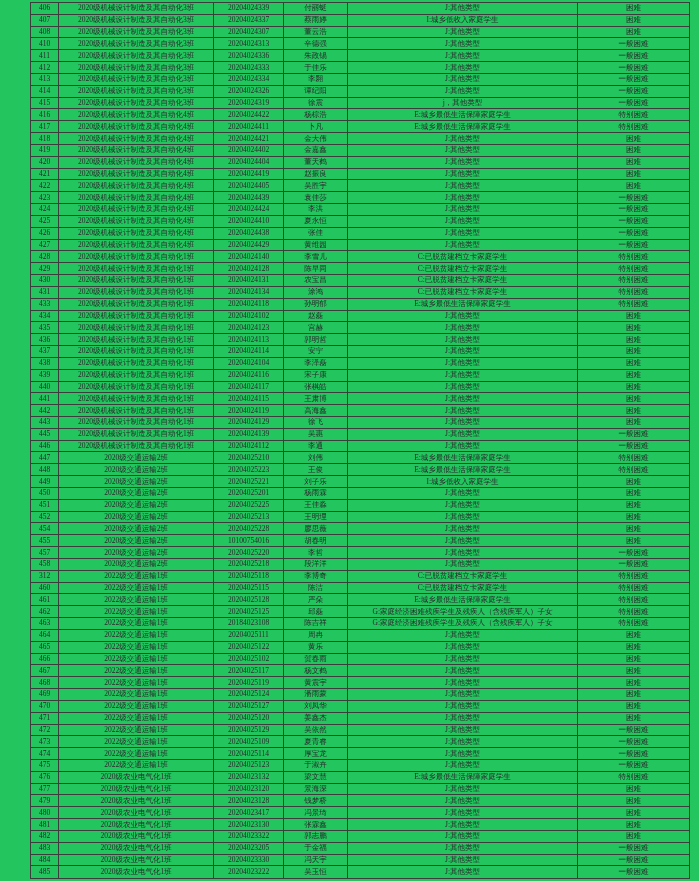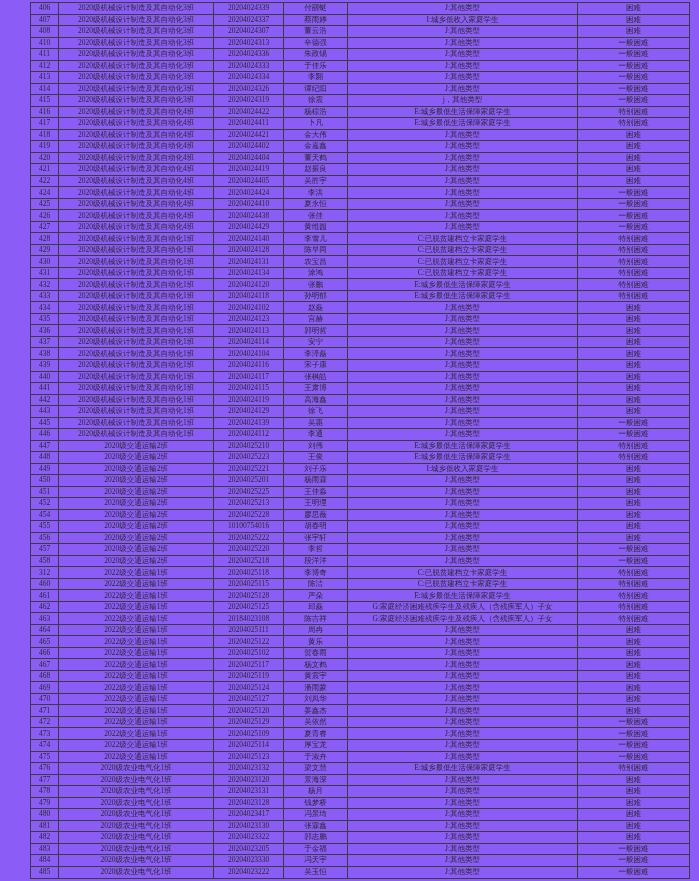--- a/index.html
+++ b/index.html
@@ -4,21 +4,21 @@
 <style>
   html, body {
     margin: 0;
     padding: 0;
     background: #ffffff;
   }
   .page {
     position: relative;
     width: 699px;
     height: 881px;
-    background: #8b5cf6;
+    background: #22c55e;
     overflow: hidden;
     font-family: "Liberation Serif", "DejaVu Serif", serif;
   }
   table.roster {
     position: absolute;
     left: 30px;
     top: 2px;
     width: 659px;
     height: 877px;
     border-collapse: collapse;
@@ -174,20 +174,28 @@
         </tr>
         <tr>
           <td class="col-no">422</td>
           <td class="col-class">2020级机械设计制造及其自动化4班</td>
           <td class="col-id">20204024405</td>
           <td class="col-name">吴胜宇</td>
           <td class="col-category">J:其他类型</td>
           <td class="col-level">困难</td>
         </tr>
         <tr>
+          <td class="col-no">423</td>
+          <td class="col-class">2020级机械设计制造及其自动化4班</td>
+          <td class="col-id">20204024439</td>
+          <td class="col-name">袁佳莎</td>
+          <td class="col-category">J:其他类型</td>
+          <td class="col-level">一般困难</td>
+        </tr>
+        <tr>
           <td class="col-no">424</td>
           <td class="col-class">2020级机械设计制造及其自动化4班</td>
           <td class="col-id">20204024424</td>
           <td class="col-name">李洪</td>
           <td class="col-category">J:其他类型</td>
           <td class="col-level">一般困难</td>
         </tr>
         <tr>
           <td class="col-no">425</td>
           <td class="col-class">2020级机械设计制造及其自动化4班</td>
@@ -238,28 +246,20 @@
         </tr>
         <tr>
           <td class="col-no">431</td>
           <td class="col-class">2020级机械设计制造及其自动化1班</td>
           <td class="col-id">20204024134</td>
           <td class="col-name">涂鸿</td>
           <td class="col-category">C:已脱贫建档立卡家庭学生</td>
           <td class="col-level">特别困难</td>
         </tr>
         <tr>
-          <td class="col-no">432</td>
-          <td class="col-class">2020级机械设计制造及其自动化1班</td>
-          <td class="col-id">20204024120</td>
-          <td class="col-name">张鹏</td>
-          <td class="col-category">E:城乡最低生活保障家庭学生</td>
-          <td class="col-level">特别困难</td>
-        </tr>
-        <tr>
           <td class="col-no">433</td>
           <td class="col-class">2020级机械设计制造及其自动化1班</td>
           <td class="col-id">20204024118</td>
           <td class="col-name">孙明郁</td>
           <td class="col-category">E:城乡最低生活保障家庭学生</td>
           <td class="col-level">特别困难</td>
         </tr>
         <tr>
           <td class="col-no">434</td>
           <td class="col-class">2020级机械设计制造及其自动化1班</td>
@@ -414,28 +414,20 @@
         </tr>
         <tr>
           <td class="col-no">455</td>
           <td class="col-class">2020级交通运输2班</td>
           <td class="col-id">10100754016</td>
           <td class="col-name">胡春明</td>
           <td class="col-category">J:其他类型</td>
           <td class="col-level">困难</td>
         </tr>
         <tr>
-          <td class="col-no">456</td>
-          <td class="col-class">2020级交通运输2班</td>
-          <td class="col-id">20204025222</td>
-          <td class="col-name">张宇轩</td>
-          <td class="col-category">J:其他类型</td>
-          <td class="col-level">困难</td>
-        </tr>
-        <tr>
           <td class="col-no">457</td>
           <td class="col-class">2020级交通运输2班</td>
           <td class="col-id">20204025220</td>
           <td class="col-name">李哲</td>
           <td class="col-category">J:其他类型</td>
           <td class="col-level">一般困难</td>
         </tr>
         <tr>
           <td class="col-no">458</td>
           <td class="col-class">2020级交通运输2班</td>
@@ -586,28 +578,20 @@
           <td class="col-id">20204023132</td>
           <td class="col-name">梁文慧</td>
           <td class="col-category">E:城乡最低生活保障家庭学生</td>
           <td class="col-level">特别困难</td>
         </tr>
         <tr>
           <td class="col-no">477</td>
           <td class="col-class">2020级农业电气化1班</td>
           <td class="col-id">20204023120</td>
           <td class="col-name">景海深</td>
-          <td class="col-category">J:其他类型</td>
-          <td class="col-level">困难</td>
-        </tr>
-        <tr>
-          <td class="col-no">478</td>
-          <td class="col-class">2020级农业电气化1班</td>
-          <td class="col-id">20204023131</td>
-          <td class="col-name">杨月</td>
           <td class="col-category">J:其他类型</td>
           <td class="col-level">困难</td>
         </tr>
         <tr>
           <td class="col-no">479</td>
           <td class="col-class">2020级农业电气化1班</td>
           <td class="col-id">20204023128</td>
           <td class="col-name">钱梦桥</td>
           <td class="col-category">J:其他类型</td>
           <td class="col-level">困难</td>

